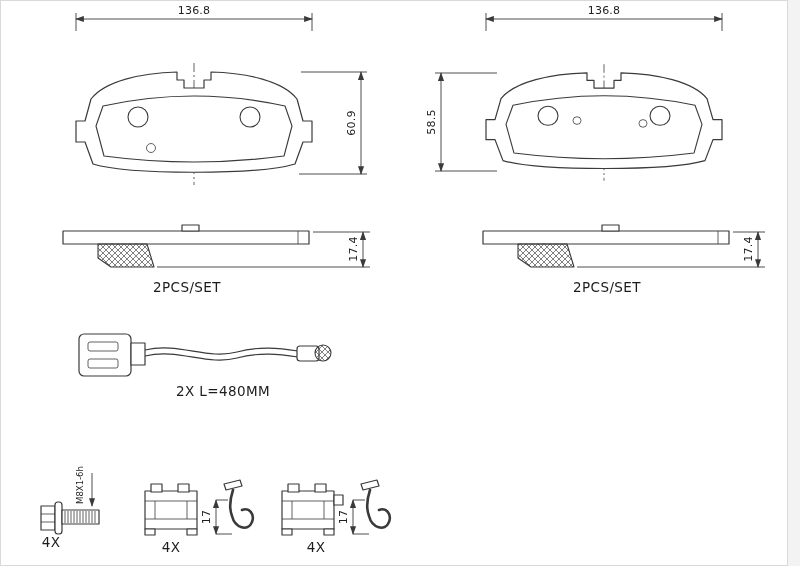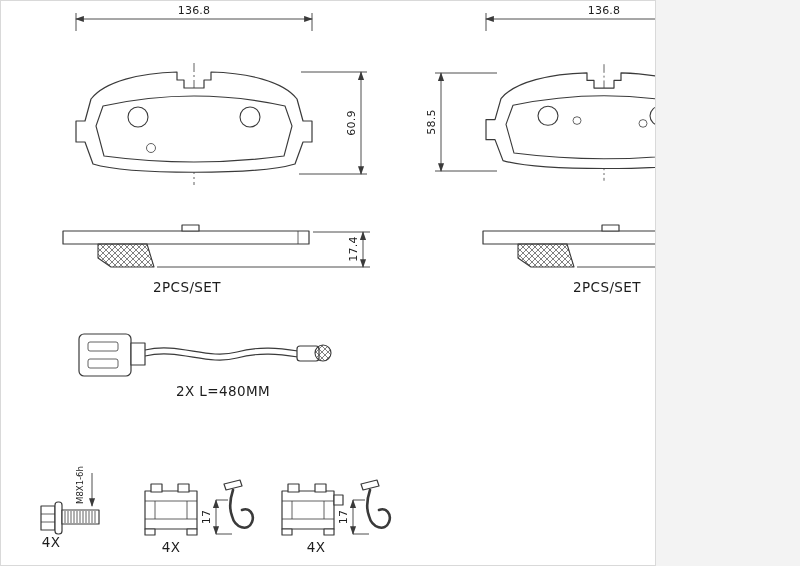--- a/index.html
+++ b/index.html
@@ -1,17 +1,17 @@
 <!DOCTYPE html>
 <html><head>
 <meta charset="utf-8">
 <style>
   html,body { margin:0; padding:0; background:#f3f3f3; }
   .canvas {
-    position:relative; width:656px; height:566px; background:#ffffff;
+    position:relative; width:788px; height:566px; background:#ffffff;
     border:1px solid #d9d9d9; box-sizing:border-box; overflow:hidden;
     font-family:"DejaVu Sans", sans-serif;
   }
   svg { display:block; }
   svg text { font-family:"DejaVu Sans", sans-serif; fill:#1c1c1c; }
   .t11 { font-size:11px; letter-spacing:0.2px; }
   .t13 { font-size:13.5px; letter-spacing:0.4px; }
   .t9  { font-size:8.5px; }
   .o   { fill:#ffffff; stroke:#3a3a3a; stroke-width:1.2; stroke-linejoin:round; }
   .l   { fill:none; stroke:#3a3a3a; stroke-width:1.1; stroke-linecap:round; stroke-linejoin:round; }

